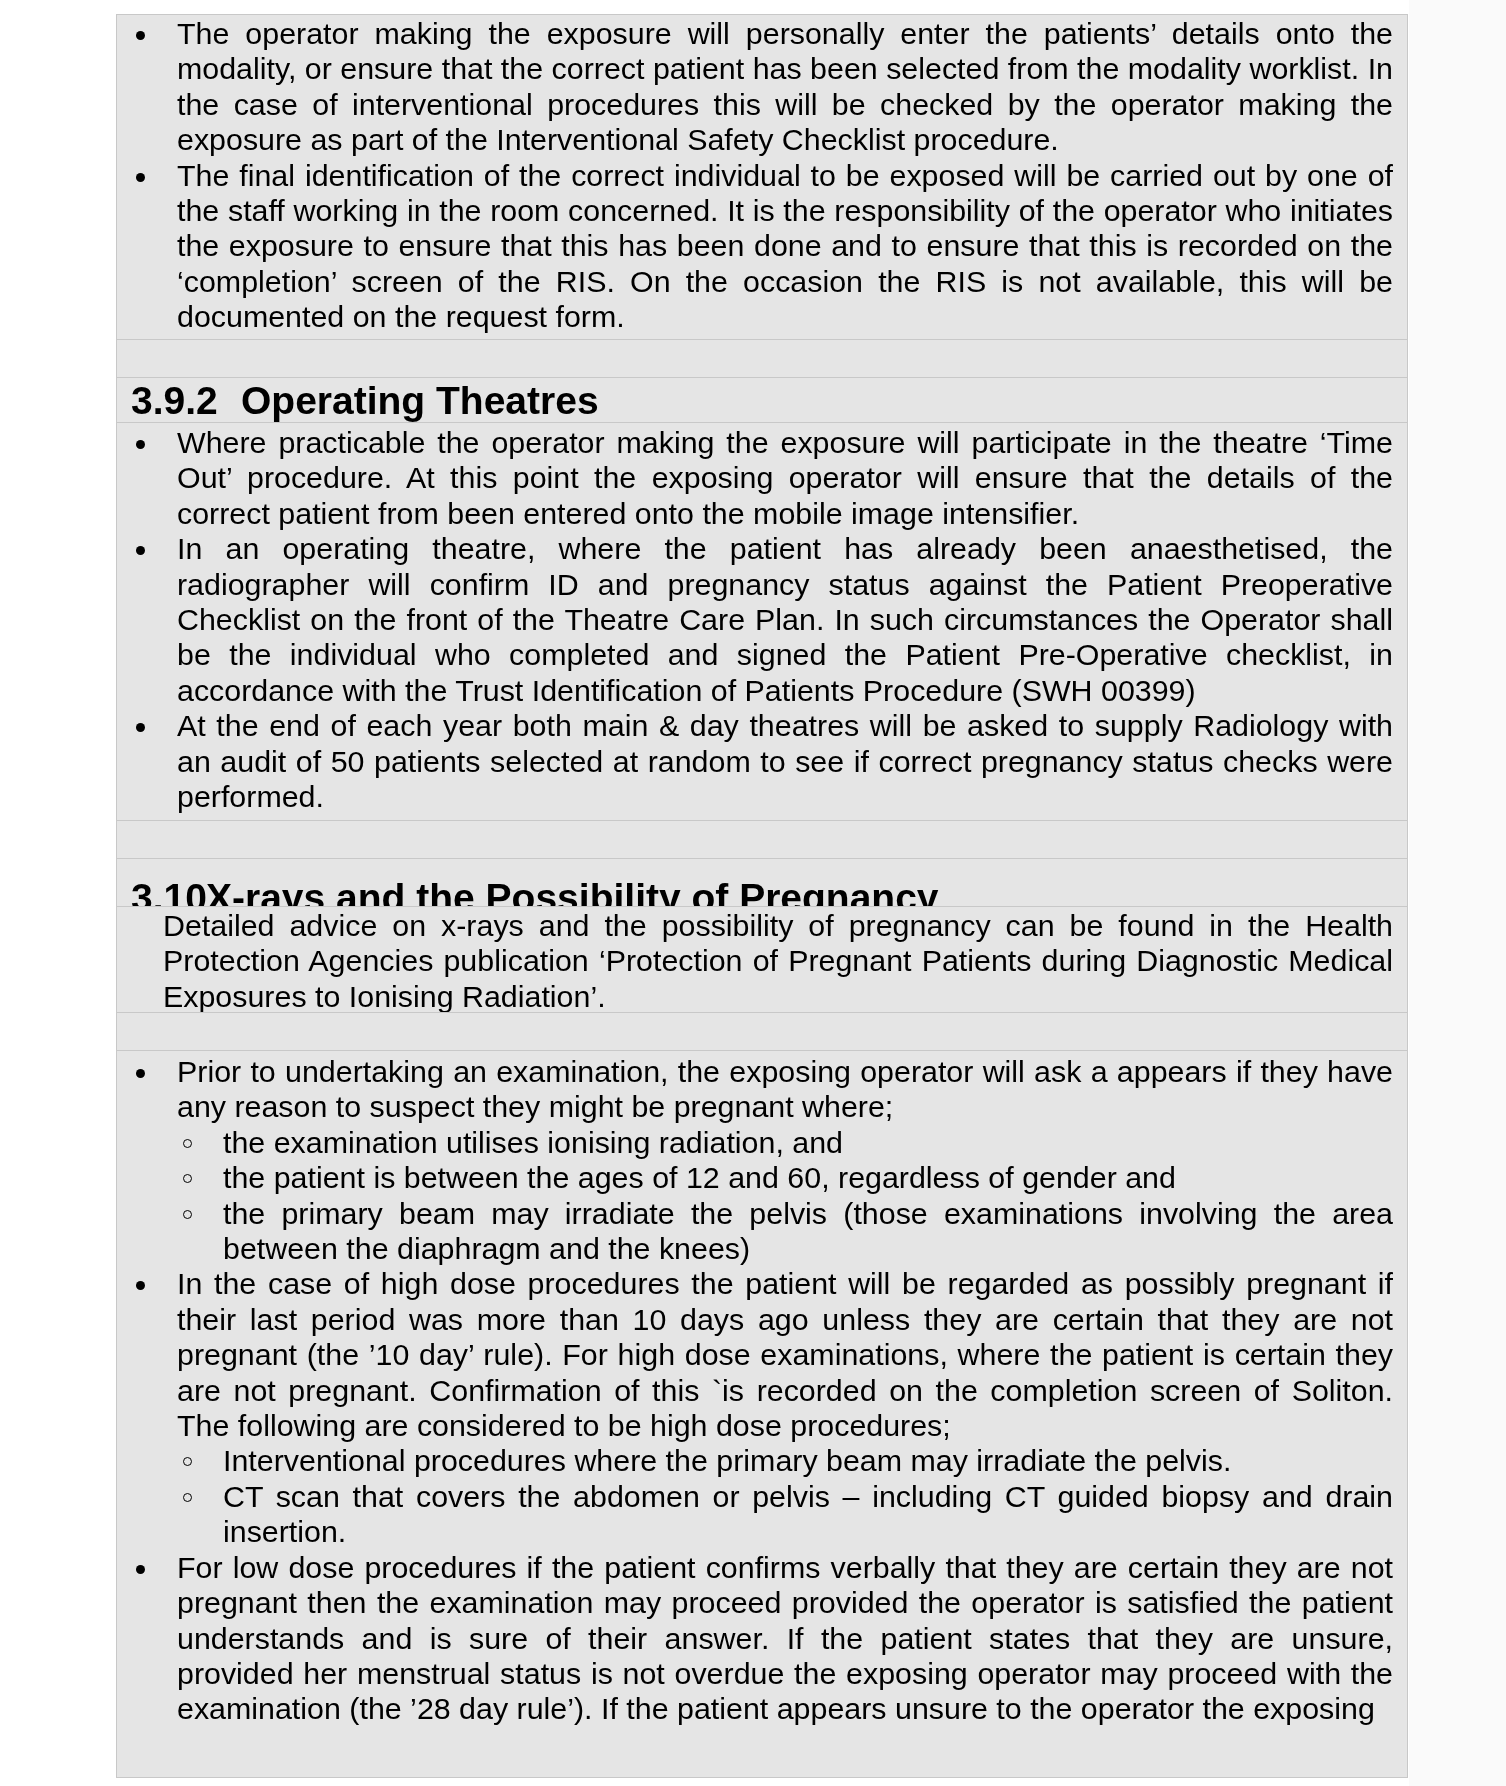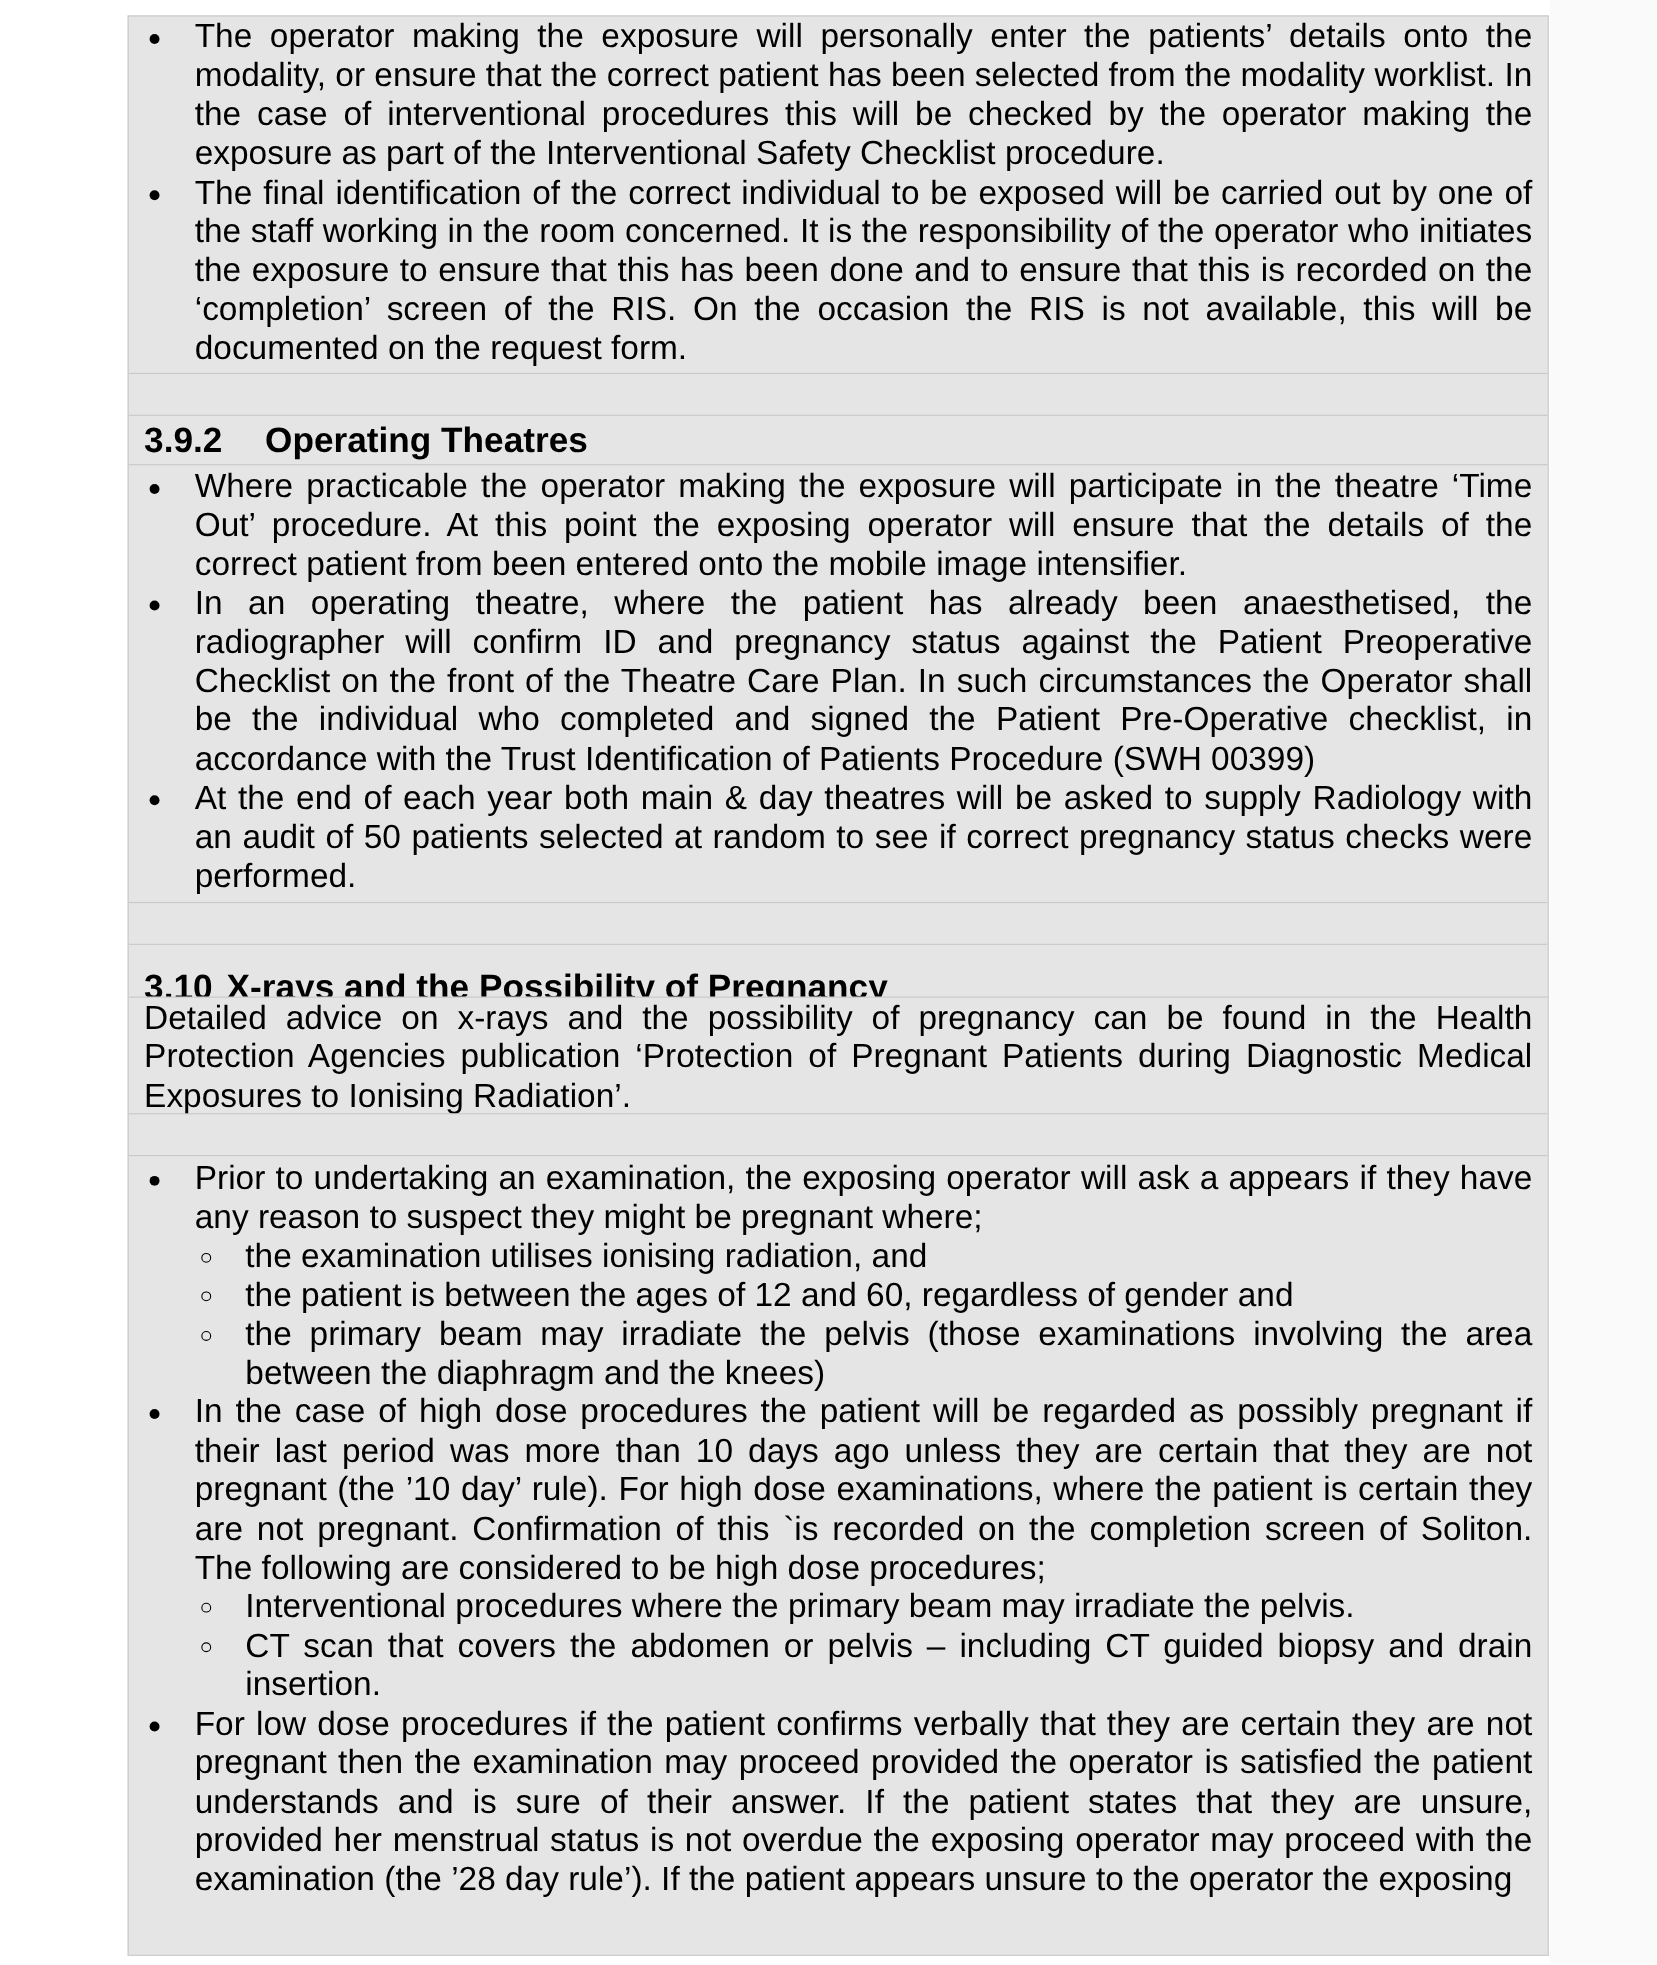--- a/index.html
+++ b/index.html
@@ -42,21 +42,21 @@
   }
   .row:last-child { border-bottom: none; }
   .cell {
     padding: 0 14px 0 14px;
     font-size: 30.4px;
     line-height: 35.4px;
     text-align: justify;
   }
   .heading {
     font-weight: bold;
-    font-size: 32px;
+    font-size: 39px;
     line-height: 35.4px;
     padding: 5px 14px 4px 14px;
     text-align: left;
     white-space: nowrap;
   }
   .heading .num { display: inline-block; }
   .heading .num.w392 { width: 110px; }
   .heading .num.w310 { width: 75px; margin-top: 16px; }
   .heading .num.w3101 { width: 110px; }
   .empty-row { height: 38px; }
@@ -96,21 +96,21 @@
     content: "";
     position: absolute;
     left: 6px;
     top: 14px;
     width: 9px;
     height: 9px;
     border-radius: 50%;
     border: 1.6px solid #000;
     box-sizing: border-box;
   }
-  .para { text-align: justify; text-align-last: left; }
+  .para { text-align: justify; text-align-last: left; margin-left: 32px; }
   .r1 { height: 325px; padding-top: 1px; }
   .r392h { height: 45px; }
   .r392b { height: 398px; padding-top: 2px; }
   .r310h { height: 48px; }
   .r310b { height: 106px; padding-top: 1px; }
   .r3101h { height: 48px; }
   .r3101b { height: 680px; padding-top: 3px; }
 </style>
 </head>
 <body>

